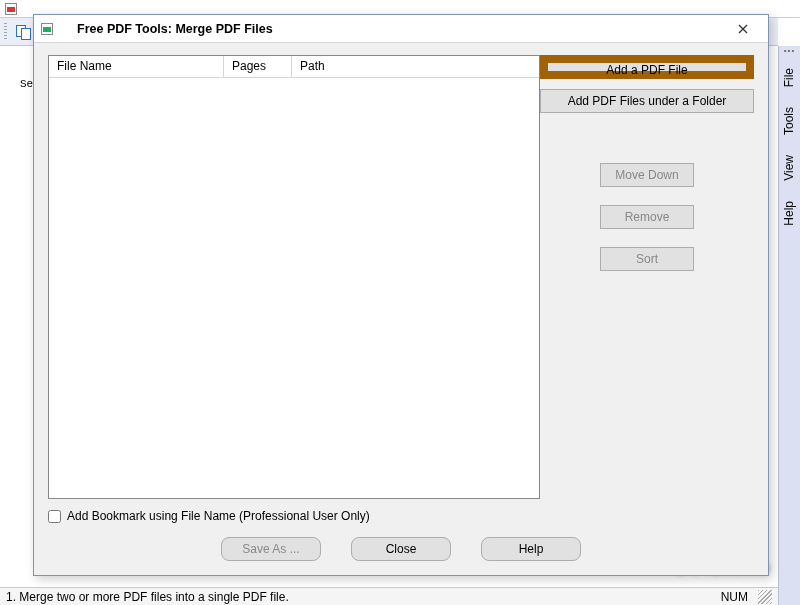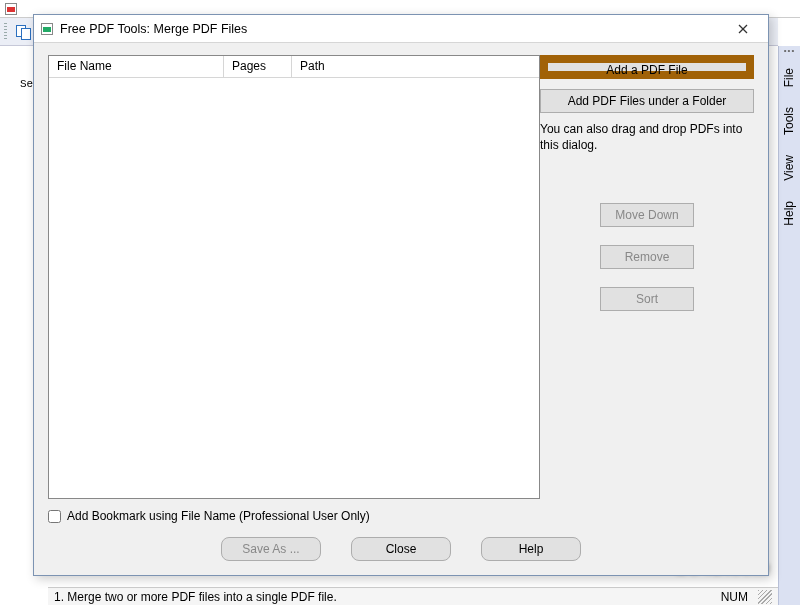--- a/index.html
+++ b/index.html
@@ -78,21 +78,20 @@
   .statusbar {
     position: absolute;
     left: 0; right: 22px; bottom: 0;
     height: 18px;
     border-top: 1px solid #ccc;
     background: #f5f5f5;
     display:flex;
     align-items:center;
     padding: 0 6px;
     justify-content: space-between;
-    margin-left: 48px;
   }
   .statusbar .right { display:flex; gap:10px; align-items:center;}
   .statusbar .handle {
     width:14px; height:14px;
     background: repeating-linear-gradient(135deg,#aaa 0 1px,transparent 1px 3px);
   }
   .watermark {
     position:absolute;
     right: 30px; bottom: 26px;
     font-size: 18px;
@@ -148,21 +147,22 @@
     height: 28px;
     background: #fff;
     border-bottom: 1px solid #d6d6d6;
     display:flex;
     align-items:center;
     padding: 0 4px 0 6px;
   }
   .titlebar .title {
     flex: 1;
     font-size: 12.5px;
-    margin-left: 6px;
+    margin-left: 23px;
+    font-weight: bold;
   }
   .titlebar .close {
     width: 42px; height: 22px;
     display:flex; align-items:center; justify-content:center;
     color:#333;
     font-size:13px;
   }
   .dialog-body {
     flex:1;
     display:flex;
@@ -301,21 +301,20 @@
       <label class="chk-row">
         <input type="checkbox" style="">
         <span>Add Bookmark using File Name (Professional User Only)</span>
       </label>
     </div>
 
     <div class="right-col">
       <button class="btn primary full">Add a PDF File</button>
       <div style="height:10px"></div>
       <button class="btn full">Add PDF Files under a Folder</button>
-      <div class="hint">You can also drag and drop PDFs into this dialog.</div>
       <div class="spacer-v"></div>
       <div class="stack">
         <button class="btn disabled narrow">Move Down</button>
         <button class="btn disabled narrow">Remove</button>
         <button class="btn disabled narrow">Sort</button>
       </div>
     </div>
   </div>
 
   <div class="dialog-footer">

